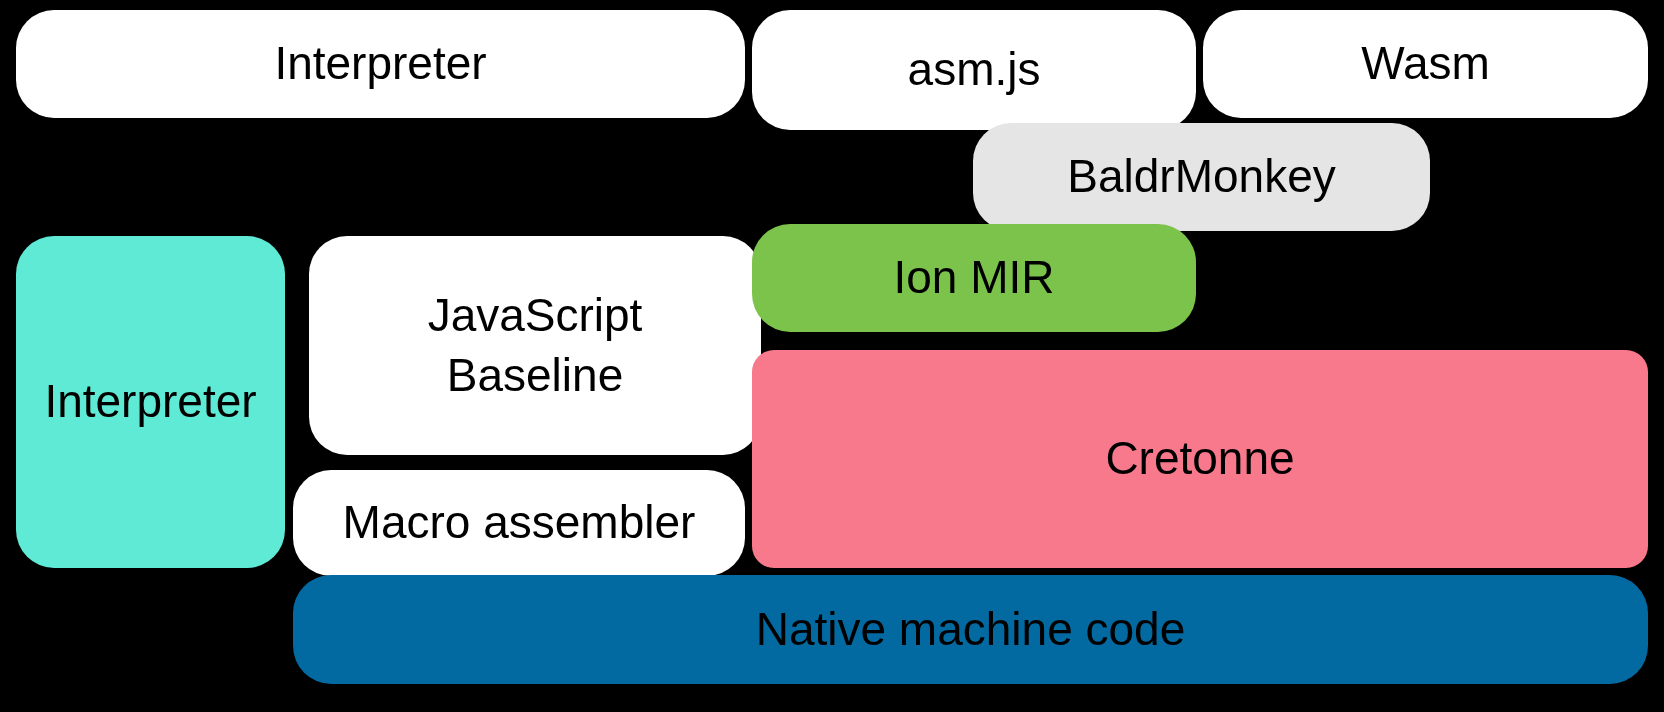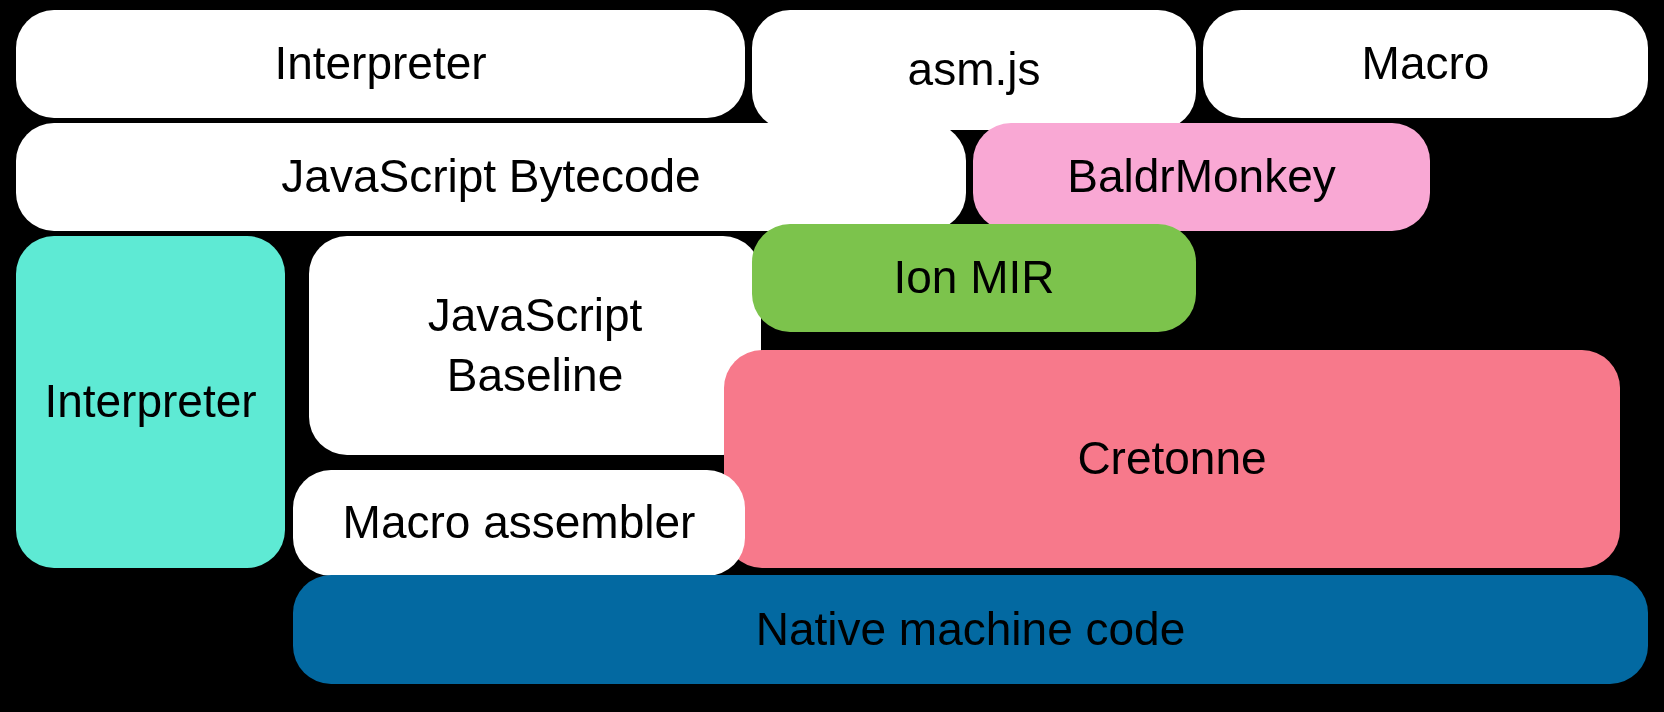--- a/index.html
+++ b/index.html
@@ -32,46 +32,43 @@
 
   
   .b-javascript { left: 16px;   top: 10px;  width: 729px;  height: 108px; }
   .b-asmjs      { left: 752px;  top: 10px;  width: 444px;  height: 120px; }
   .b-wasm       { left: 1203px; top: 10px;  width: 445px;  height: 108px; }
   .b-bytecode   { left: 16px;   top: 123px; width: 950px;  height: 108px; }
   .b-baldr      { left: 973px;  top: 123px; width: 457px;  height: 108px; }
   .b-interp     { left: 16px;   top: 236px; width: 269px;  height: 332px; }
   .b-baseline   { left: 309px;  top: 236px; width: 452px;  height: 219px; }
   .b-ionmir     { left: 752px;  top: 224px; width: 444px;  height: 108px; }
-  .b-cretonne   { left: 724px;  top: 350px; width: 896px;  height: 218px; }
+  .b-cretonne   { left: 752px;  top: 350px; width: 896px;  height: 218px; border-radius: 22px; }
   .b-macro      { left: 293px;  top: 462px; width: 452px;  height: 106px; margin-top: 8px; }
   .b-native     { left: 293px;  top: 575px; width: 1355px; height: 109px; }
 </style>
 </head>
 <body>
 
 <div id="canvas" style="background: rgb(0, 0, 0);">
 
   <div class="box b-javascript" style="background: rgb(255, 255, 255);">
     <span class="lbl">Interpreter</span>
   </div>
 
   <div class="box b-asmjs" style="background: rgb(255, 255, 255);">
     <span class="lbl">asm.js</span>
   </div>
 
   <div class="box b-wasm" style="background: rgb(255, 255, 255);">
-    <span class="lbl">Macro</span>
+    <span class="lbl">Wasm</span>
   </div>
 
-  <div class="box b-bytecode" style="background: rgb(255, 255, 255);">
-    <span class="lbl">JavaScript Bytecode</span>
-  </div>
 
-  <div class="box b-baldr" style="background: #f9a8d4;">
+  <div class="box b-baldr" style="background: #e5e5e5;">
     <span class="lbl">BaldrMonkey</span>
   </div>
 
   <div class="box b-interp" style="background: #5eead4;">
     <span class="lbl">Interpreter</span>
   </div>
 
   <div class="box b-baseline narrow" style="background: rgb(255, 255, 255);">
     <span class="lbl">JavaScript Baseline</span>
   </div>

